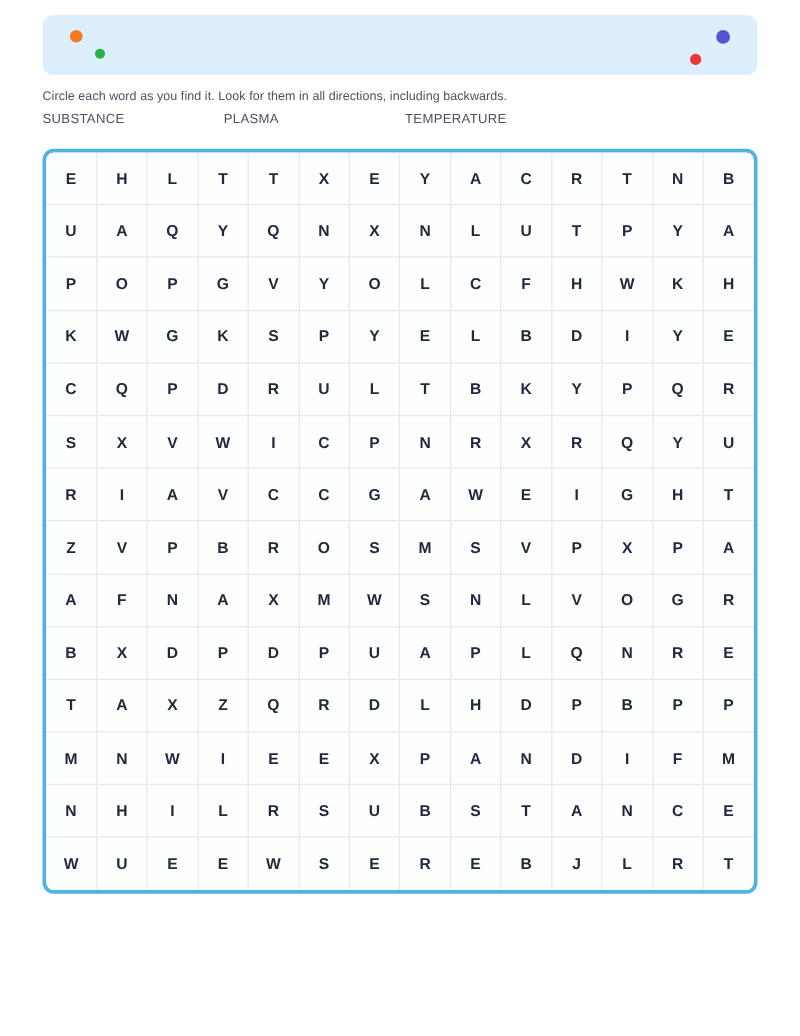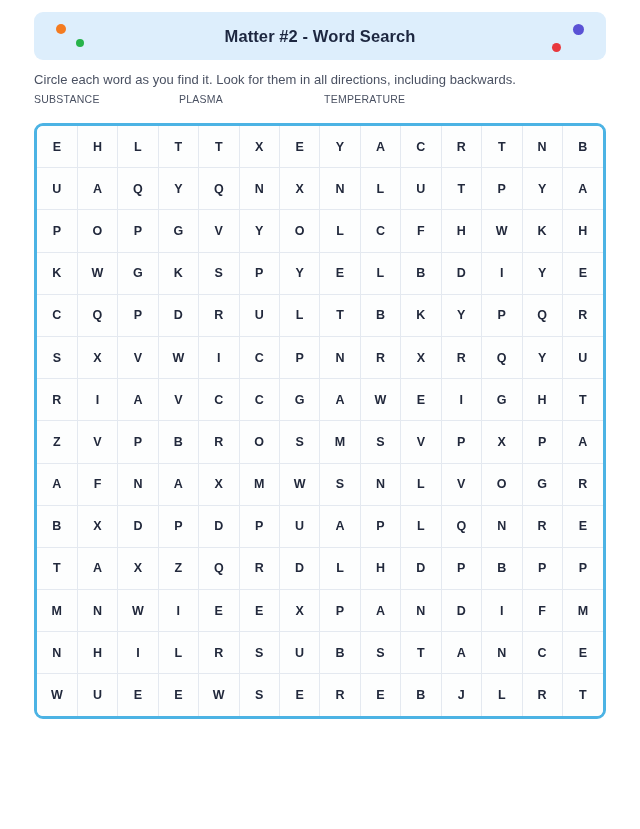--- a/index.html
+++ b/index.html
@@ -71,21 +71,21 @@
     border-radius: 50%;
   }
   .dot-orange { width: 10px; height: 10px; background: #f47b20; left: 22px; top: 12px; }
   .dot-green  { width: 8px;  height: 8px;  background: #27b34a; left: 42px; top: 27px; }
   .dot-blue   { width: 11px; height: 11px; background: #5a52d5; right: 22px; top: 12px; }
   .dot-red    { width: 9px;  height: 9px;  background: #e8383d; right: 45px; top: 31px; }
 
   
   .instructions {
     margin-top: 12px;
-    font-size: 13px;
+    font-size: 10px;
     color: #4a5162;
     letter-spacing: 0.05px;
   }
 
   
   .wordlist {
     margin-top: 5px;
     display: grid;
     grid-template-columns: 145px 145px 140px 140px;
     grid-auto-rows: 15px;
@@ -133,21 +133,20 @@
 <body>
 
 <div class="page">
 
 
   <div class="banner" style="background: rgb(221, 238, 252);">
     <span class="dot dot-orange"></span>
     <span class="dot dot-green"></span>
     <span class="dot dot-blue"></span>
     <span class="dot dot-red"></span>
-    <span class="banner-title">Matter #2 - Word Search</span>
   </div>
 
   <div class="instructions">Circle each word as you find it. Look for them in all directions, including backwards.</div>
 
   <div class="wordlist">
       <div class="word">SUBSTANCE</div>
       <div class="word">PLASMA</div>
       <div class="word">TEMPERATURE</div>
     </div>
 

